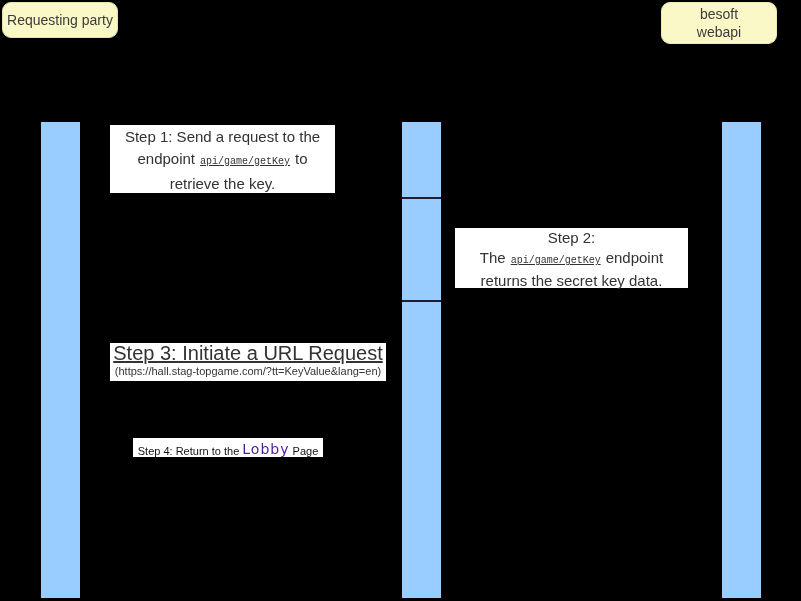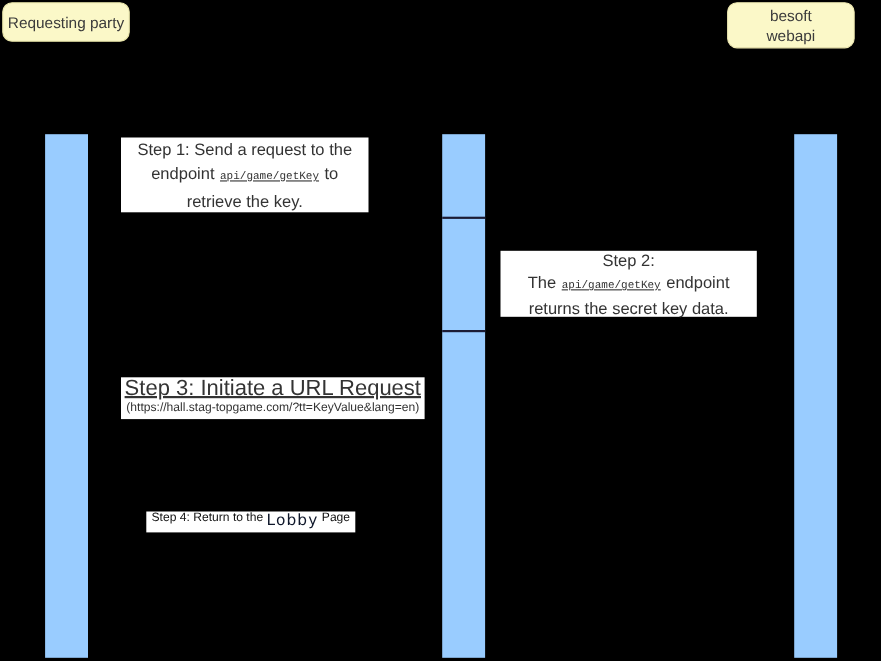--- a/index.html
+++ b/index.html
@@ -65,28 +65,28 @@
     margin:0 5px;
     font-size:10px;
     text-decoration:underline;
   }
   .note-step1{left:110px;top:125px;width:225px;height:68px;font-size:15px;line-height:22px;padding-top:1px;}
   .note-step2{left:455px;top:228px;width:233px;height:60px;font-size:15px;line-height:20px;}
   .note-step3{left:110px;top:343px;width:276px;height:38px;}
   .note-step3 .title{font-size:20px;line-height:21px;text-decoration:underline;}
   .note-step3 .url{font-size:11px;font-weight:normal;line-height:14px;}
   .note-step4{
-    left:133px;top:465px;width:190px;height:19px;
+    left:133px;top:438px;width:190px;height:19px;
     font-size:11px;color:#111;
-    display:flex;align-items:flex-start;justify-content:center;
+    display:flex;align-items:flex-end;justify-content:center;
     white-space:pre;
   }
   .note-step4 .emph{
     font-family:"DejaVu Sans", sans-serif;
-    font-size:14px;color:#0f172a;letter-spacing:1px;
+    font-size:14px;color:#4c1d95;letter-spacing:1px;
   }
 </style>
 </head>
 <body>
 
 <div class="canvas">
 
   <div class="actor requesting">
     <span>Requesting party</span>
   </div>

